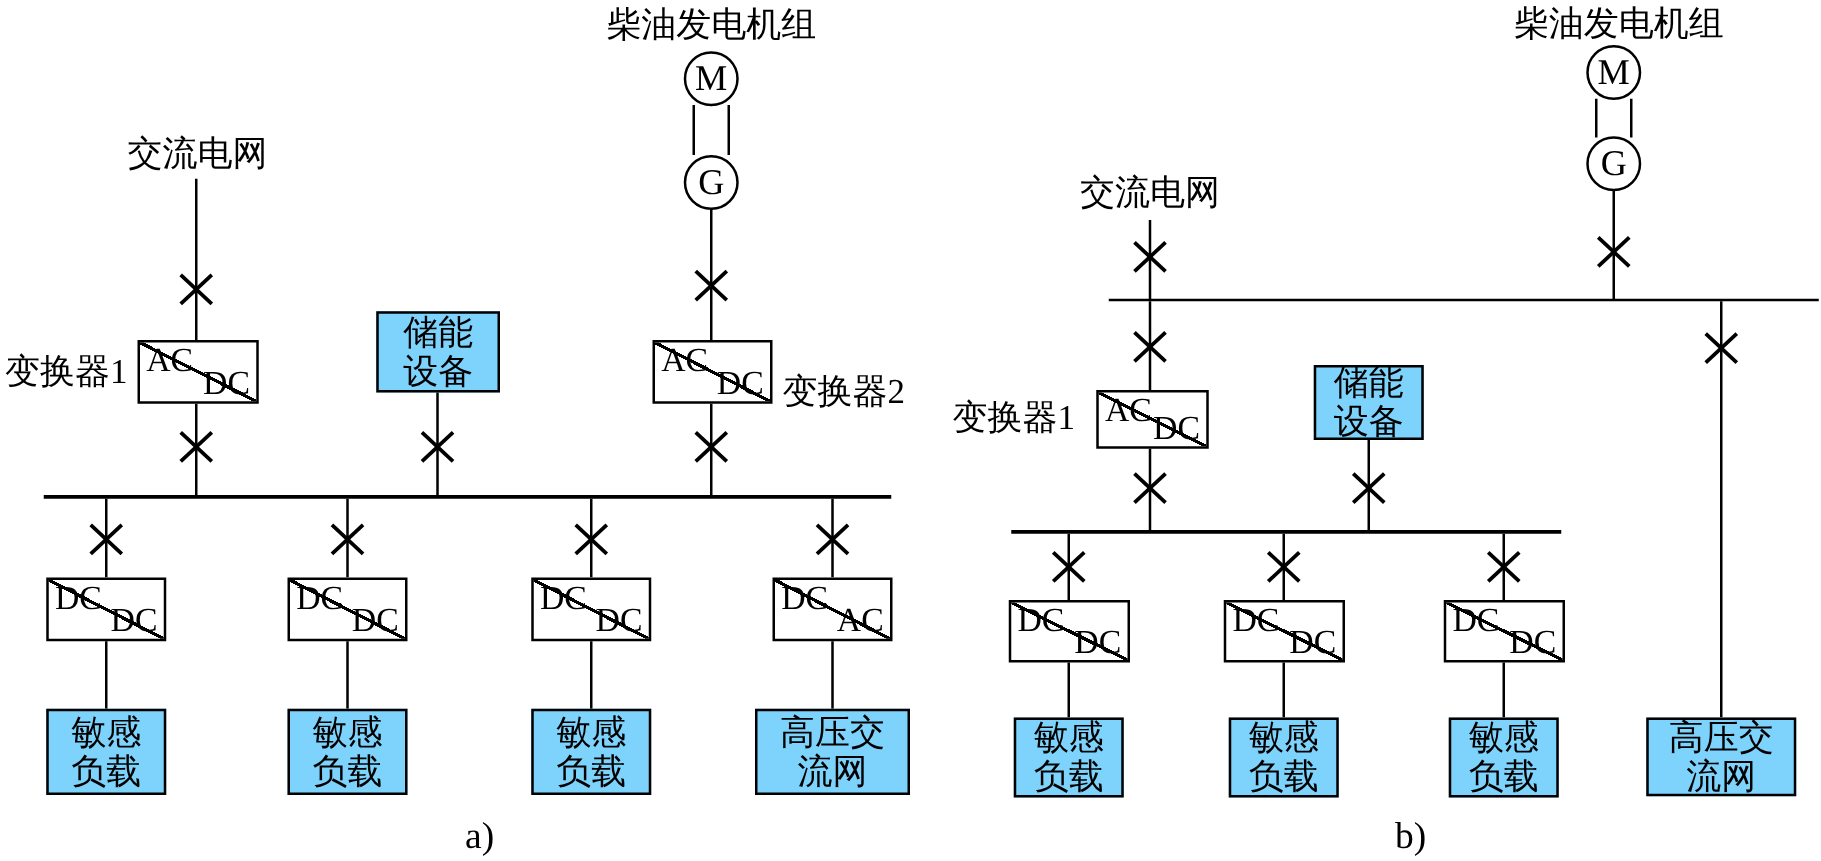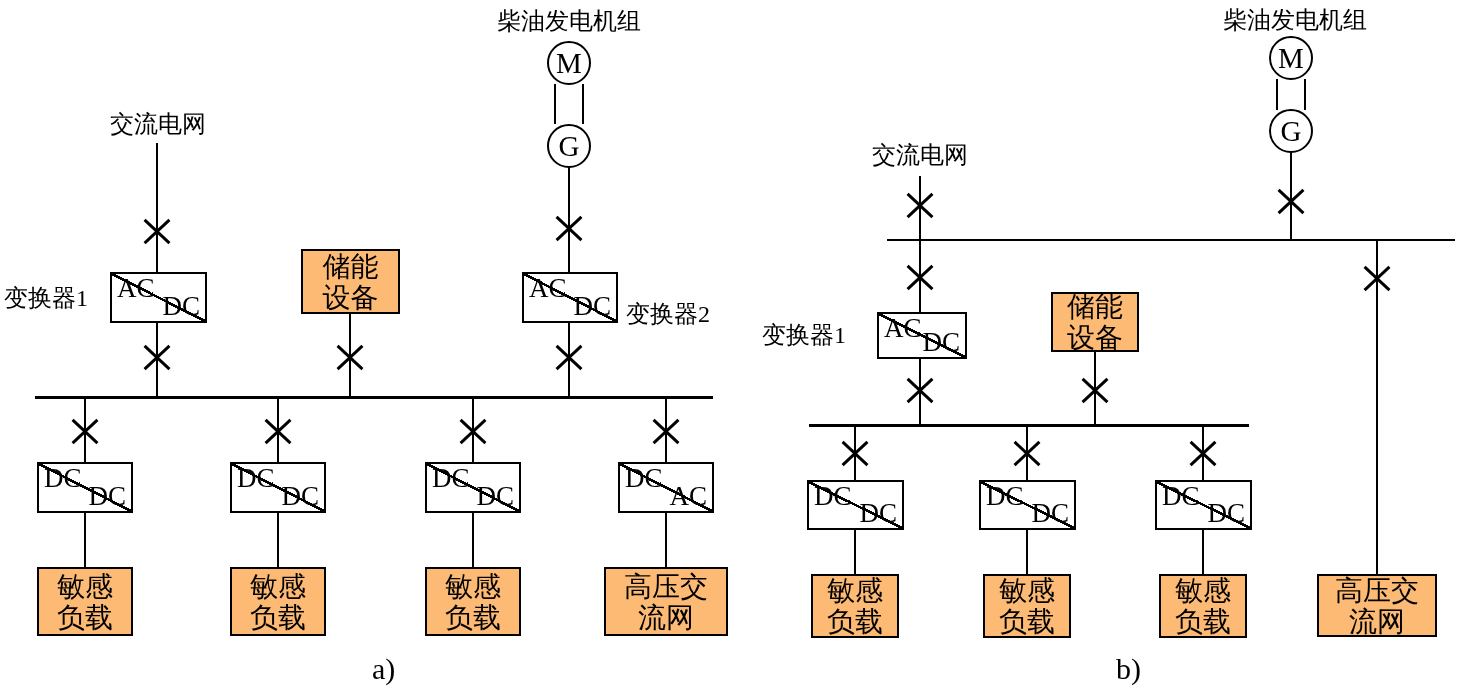--- a/index.html
+++ b/index.html
@@ -22,30 +22,30 @@
     background-image:linear-gradient(to right top,
       rgba(0,0,0,0) calc(50% - 1.3px),
       #000 calc(50% - 1.3px), #000 calc(50% + 1.3px),
       rgba(0,0,0,0) calc(50% + 1.3px));
     font-size:27px;line-height:27px;
   }
   .convbox .tl{position:absolute;left:5px;top:1px;}
   .convbox .br{position:absolute;right:5px;bottom:1px;}
   
   .box{
-    position:absolute;border:2px solid #000;background:#fdba74;box-sizing:border-box;
+    position:absolute;border:2px solid #000;background:#7dd3fc;box-sizing:border-box;
     display:flex;flex-direction:column;align-items:center;justify-content:center;
     font-size:28px;line-height:31px;text-align:center;white-space:nowrap;
   }
   .circ{
     position:absolute;width:44px;height:44px;border:2px solid #000;border-radius:50%;
     background:#fff;box-sizing:border-box;display:flex;align-items:center;justify-content:center;
     font-size:29px;
   }
-  .lbl{position:absolute;font-size:24px;line-height:30px;white-space:nowrap;}
+  .lbl{position:absolute;font-size:28px;line-height:30px;white-space:nowrap;}
   .lbl.c{text-align:center;}
   .cap{position:absolute;font-size:30px;}
 </style>
 </head>
 <body>
 
 <div id="fig">
 
   <div class="lbl c" style="left:96px;top:109px;width:124px;">交流电网</div>
   <div class="vl" style="left:156px;top:143px;height:130px;"></div>

